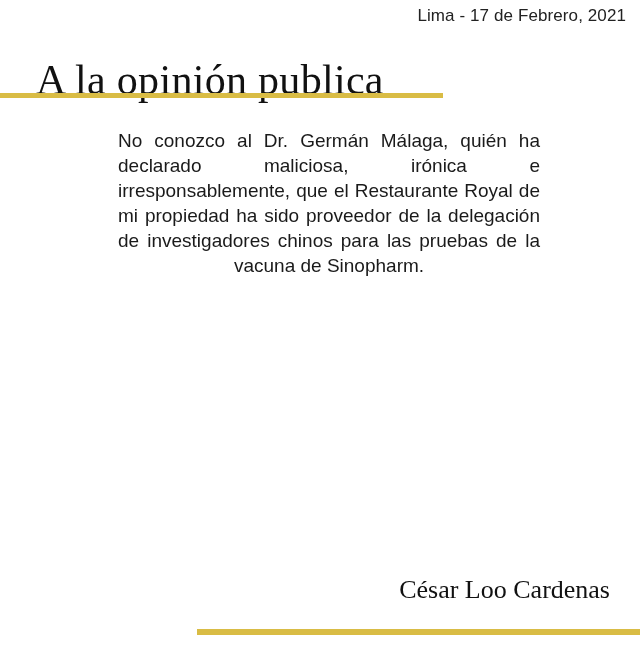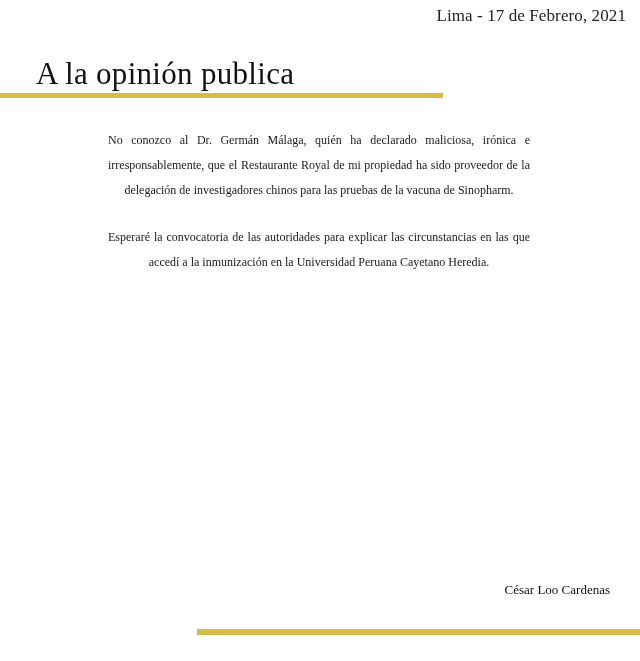--- a/index.html
+++ b/index.html
@@ -12,64 +12,64 @@
       height: 661px;
       position: relative;
       overflow: hidden;
       font-family: "DejaVu Serif", "Liberation Serif", serif;
       color: #1a1a1a;
     }
     .date {
       position: absolute;
       top: 6px;
       right: 14px;
-      font-family: Liberation Serif, serif;
+      font-family: Liberation Sans, sans-serif;
       font-size: 17px;
       color: #222;
       letter-spacing: 0.1px;
     }
     .title {
       position: absolute;
       top: 56px;
       left: 36px;
       font-family: "Liberation Serif", serif;
-      font-size: 31px;
+      font-size: 42px;
       color: #111;
       letter-spacing: 0.3px;
     }
     .rule-top {
       position: absolute;
       top: 93px;
       left: 0;
       width: 443px;
       height: 5px;
       background: var(--accent, #d9bc45);
     }
     .body {
       position: absolute;
-      left: 108px;
+      left: 118px;
       width: 422px;
       top: 128px;
-      font-family: Liberation Serif, serif;
-      font-size: 12px;
+      font-family: Liberation Sans, sans-serif;
+      font-size: 19px;
       line-height: 25px;
       color: #1a1a1a;
     }
     .para {
       margin: 0 0 22px 0;
       text-align: justify;
       text-align-last: center;
     }
     .signature {
       position: absolute;
       right: 30px;
       top: 578px;
       text-align: right;
       font-family: "Liberation Serif", serif;
-      font-size: 13px;
+      font-size: 26px;
       line-height: 23px;
       color: #111;
     }
     .rule-bottom {
       position: absolute;
       top: 629px;
       left: 197px;
       width: 443px;
       height: 6px;
       background: var(--accent, #d9bc45);
@@ -79,20 +79,19 @@
 <body style="--accent: #d9bc45;">
 
 <div class="date">Lima - 17 de Febrero, 2021</div>
 
 <h1 class="title" style="margin:0;font-weight:normal;">A la opinión publica</h1>
 
 <div class="rule-top"></div>
 
 <div class="body">
   <p class="para">No conozco al Dr. Germán Málaga, quién ha declarado maliciosa, irónica e irresponsablemente, que el Restaurante Royal de mi propiedad ha sido proveedor de la delegación de investigadores chinos para las pruebas de la vacuna de Sinopharm.</p>
-  <p class="para">Esperaré la convocatoria de las autoridades para explicar las circunstancias en las que accedí a la inmunización en la Universidad Peruana Cayetano Heredia.</p>
 </div>
 
 <div class="signature">
   <div>César Loo Cardenas</div>
 </div>
 
 <div class="rule-bottom"></div>
 
 </body></html>

